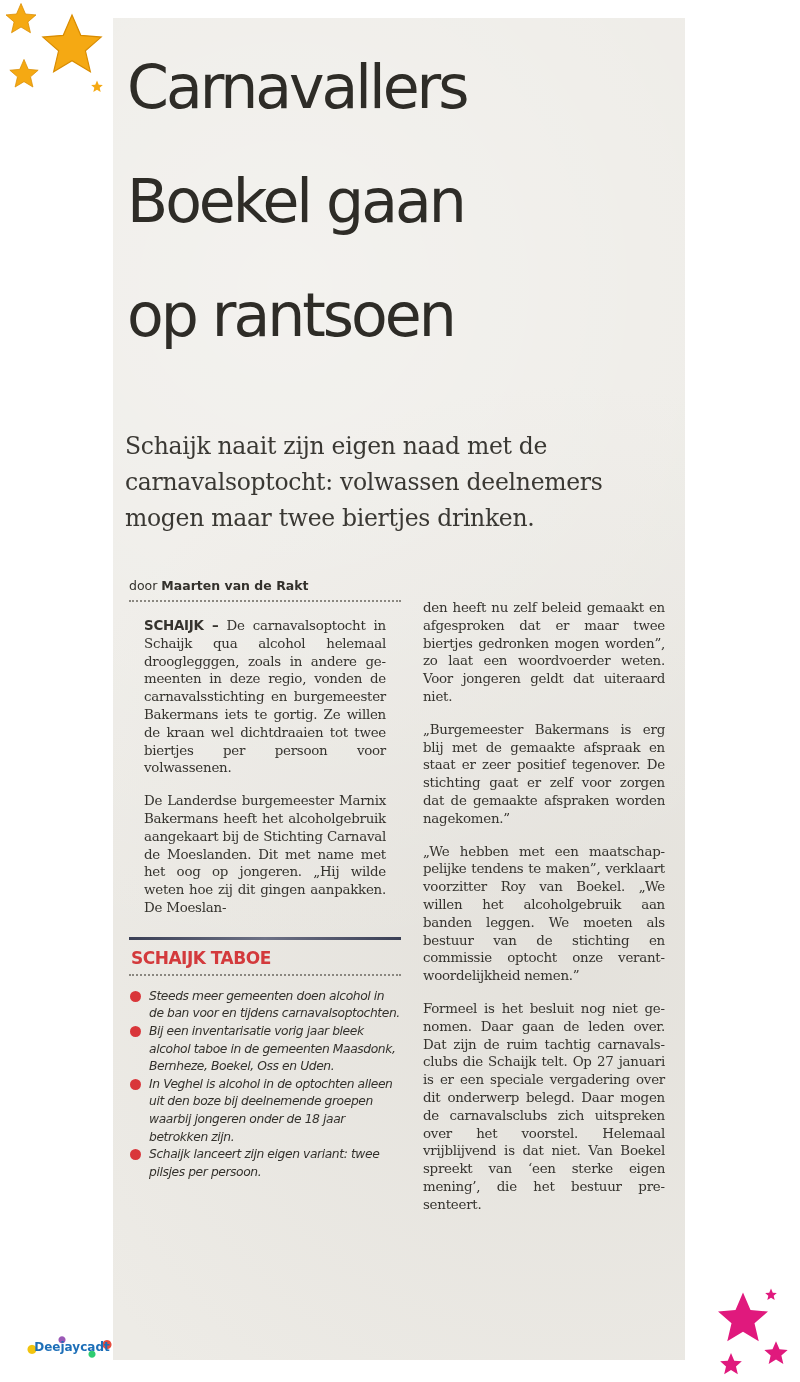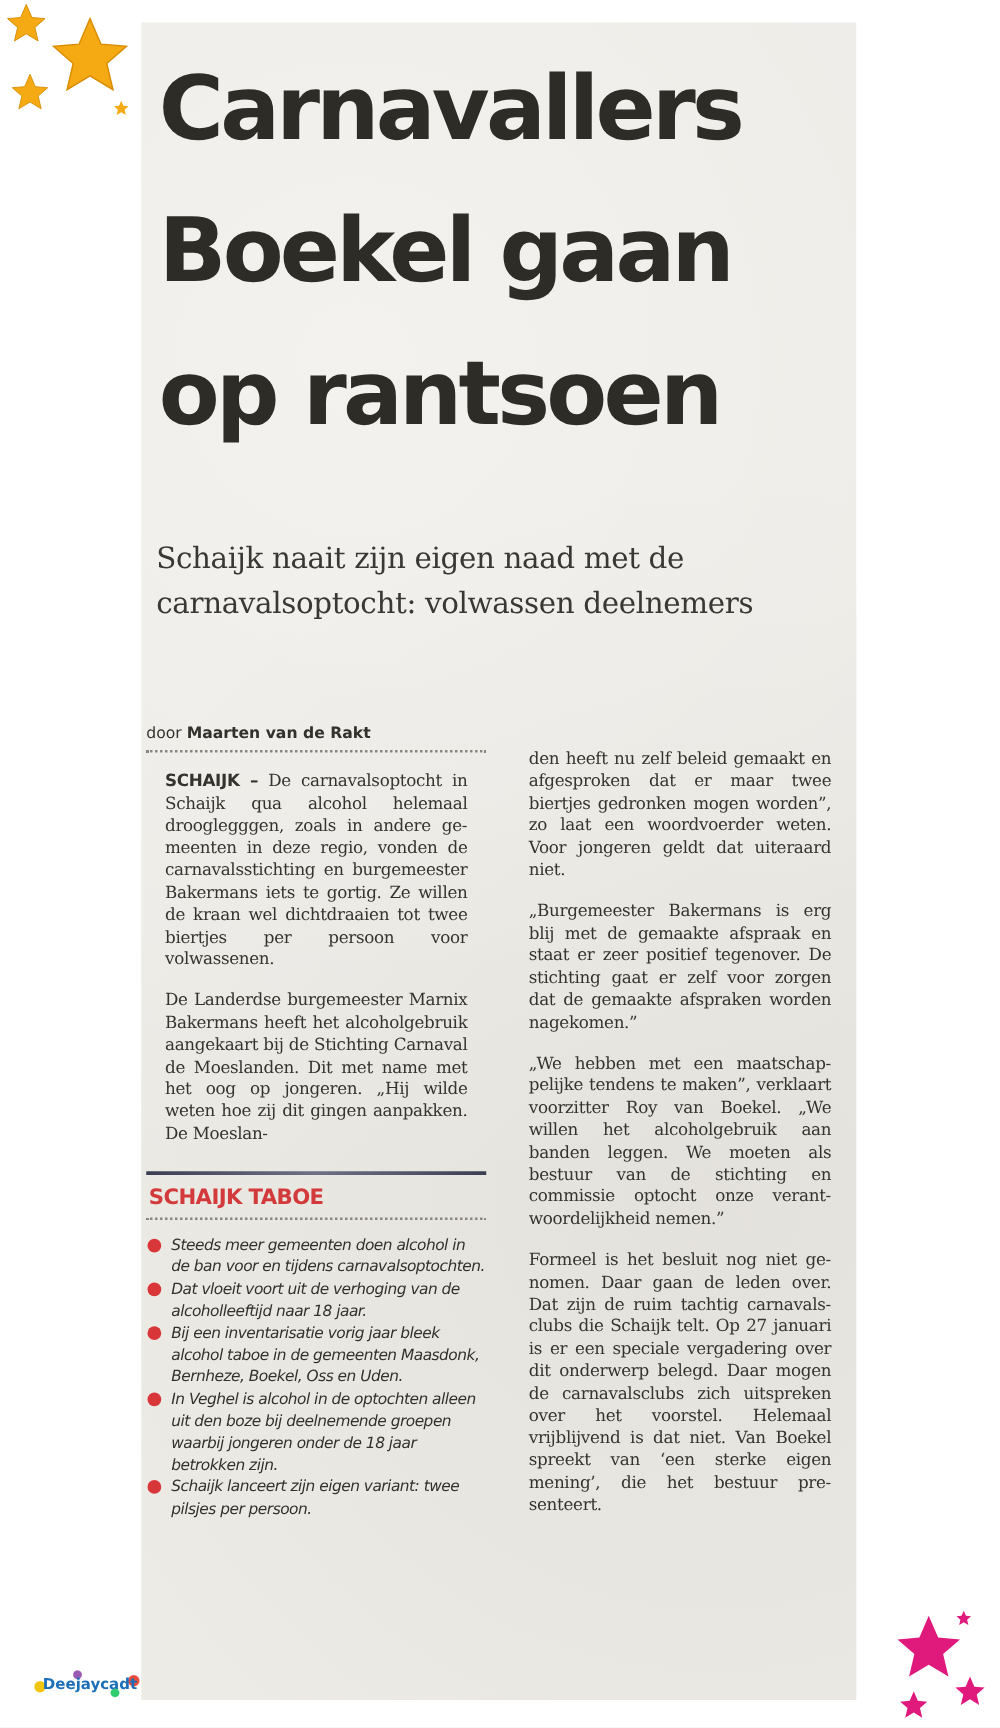--- a/index.html
+++ b/index.html
@@ -8,30 +8,30 @@
     font-family: "DejaVu Serif", serif;
   }
   .clipping {
     position:absolute; left:113px; top:18px; width:572px; height:1342px;
     background:#edebe6;
     background-image: radial-gradient(circle at 30% 20%, rgba(255,255,255,0.35), rgba(0,0,0,0) 60%),
                       radial-gradient(circle at 80% 70%, rgba(200,196,188,0.25), rgba(0,0,0,0) 55%);
   }
   .headline {
     position:absolute; left:14px; top:12px; width:560px;
-    font-family:"DejaVu Sans", sans-serif; font-weight:bold; color:#2e2c27;
-    font-size:71px; line-height:114px; letter-spacing:-3px;
+    font-family:"DejaVu Sans", sans-serif; font-weight:normal; color:#2e2c27;
+    font-size:60px; line-height:114px; letter-spacing:-3px;
   }
   .intro {
     position:absolute; left:12px; top:410px; width:550px;
     font-family:"DejaVu Serif", serif; color:#3a3833;
     font-size:23.5px; line-height:36px; letter-spacing:-0.3px;
   }
   .col { position:absolute; top:560px; width:272px; }
-  .col-left { left:4px; }
+  .col-left { left:16px; }
   .col-right { left:295px; top:566px; }
   .byline {
     font-family:"DejaVu Sans", sans-serif; font-size:12.5px; color:#33312c; padding-bottom:7px;
     border-bottom:2px dotted #8a8780;
   }
   .byline b { font-weight:bold; }
   .body {
     font-family:"DejaVu Serif", serif; font-size:13.4px; line-height:17.8px; color:#35332e;
     text-align:justify; hyphens:manual; letter-spacing:-0.25px;
   }
@@ -101,39 +101,39 @@
 
   <div class="headline">
     <div>Carnavallers</div>
     <div>Boekel gaan</div>
     <div>op rantsoen</div>
   </div>
 
   <div class="intro">
     <div>Schaijk naait zijn eigen naad met de</div>
     <div>carnavalsoptocht: volwassen deelnemers</div>
+    <div>mogen maar twee biertjes drinken.</div>
   </div>
 
   <div class="col col-left">
     <div class="byline">
       <span>door</span>
       <b>Maarten van de Rakt</b>
     </div>
     <div class="body">
       <p><span class="dateline">SCHAIJK –</span> <span>De carnavalsoptocht in Schaijk qua alcohol helemaal drooglegggen, zoals in andere ge­meenten in deze regio, vonden de carnavalsstichting en burgemees­ter Bakermans iets te gortig. Ze willen de kraan wel dichtdraaien tot twee biertjes per persoon voor volwassenen.</span></p>
       <p>De Landerdse burgemeester Mar­nix Bakermans heeft het alcohol­gebruik aangekaart bij de Stich­ting Carnaval de Moeslanden. Dit met name met het oog op jonge­ren. „Hij wilde weten hoe zij dit gingen aanpakken. De Moeslan-</p>
     </div>
 
     <div class="rule"></div>
 
     <div class="box">
       <div class="box-title">SCHAIJK TABOE</div>
       <ul class="bullets">
         <li><span class="bullet-dot"></span><span>Steeds meer gemeenten doen al­cohol in de ban voor en tijdens car­navalsoptochten.</span></li>
-        <li><span class="bullet-dot"></span><span>Dat vloeit voort uit de verhoging van de alcoholleeftijd naar 18 jaar.</span></li>
         <li><span class="bullet-dot"></span><span>Bij een inventarisatie vorig jaar bleek alcohol taboe in de gemeen­ten Maasdonk, Bernheze, Boekel, Oss en Uden.</span></li>
         <li><span class="bullet-dot"></span><span>In Veghel is alcohol in de optoch­ten alleen uit den boze bij deelne­mende groepen waarbij jongeren onder de 18 jaar betrokken zijn.</span></li>
         <li><span class="bullet-dot"></span><span>Schaijk lanceert zijn eigen variant: twee pilsjes per persoon.</span></li>
       </ul>
     </div>
   </div>
 
   <div class="col col-right">
     <div class="body">
       <p>den heeft nu zelf beleid gemaakt en afgesproken dat er maar twee biertjes gedronken mogen wor­den”, zo laat een woordvoerder weten. Voor jongeren geldt dat ui­teraard niet.</p>

